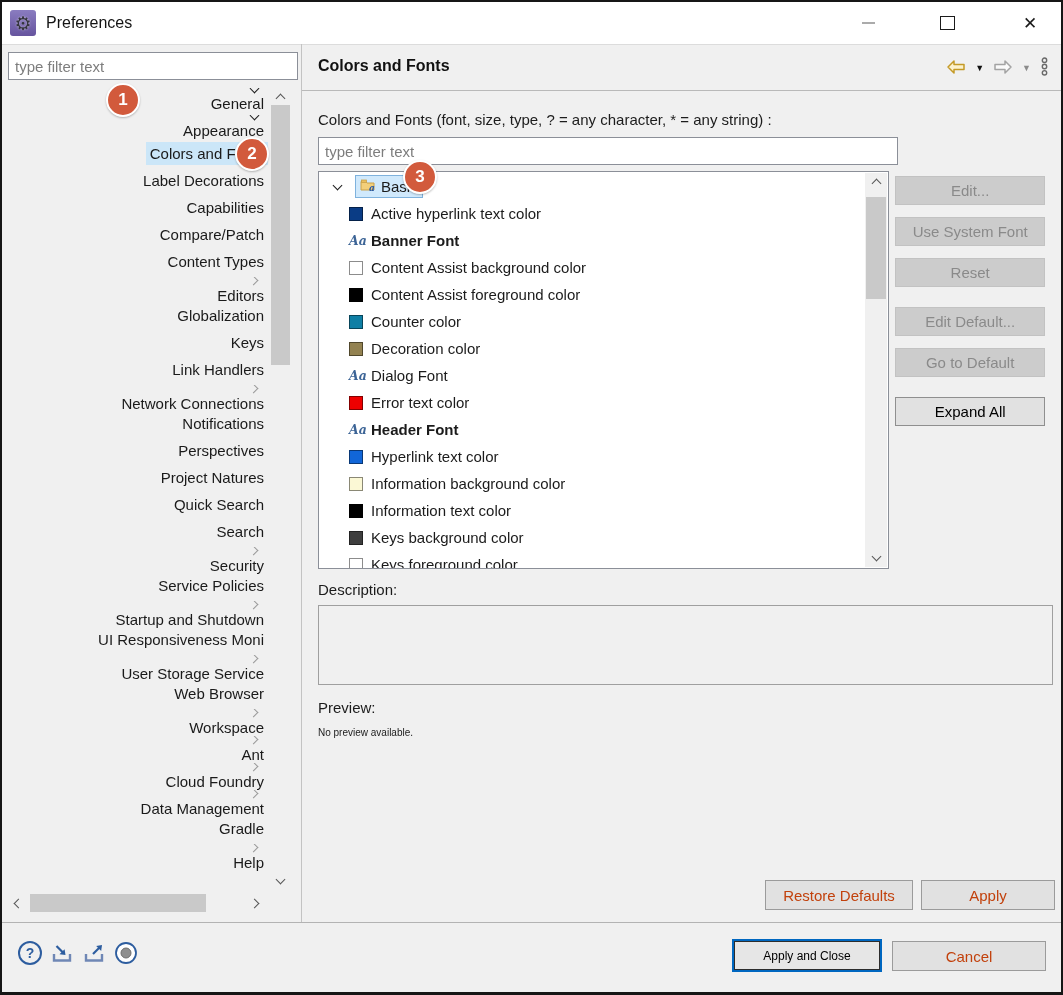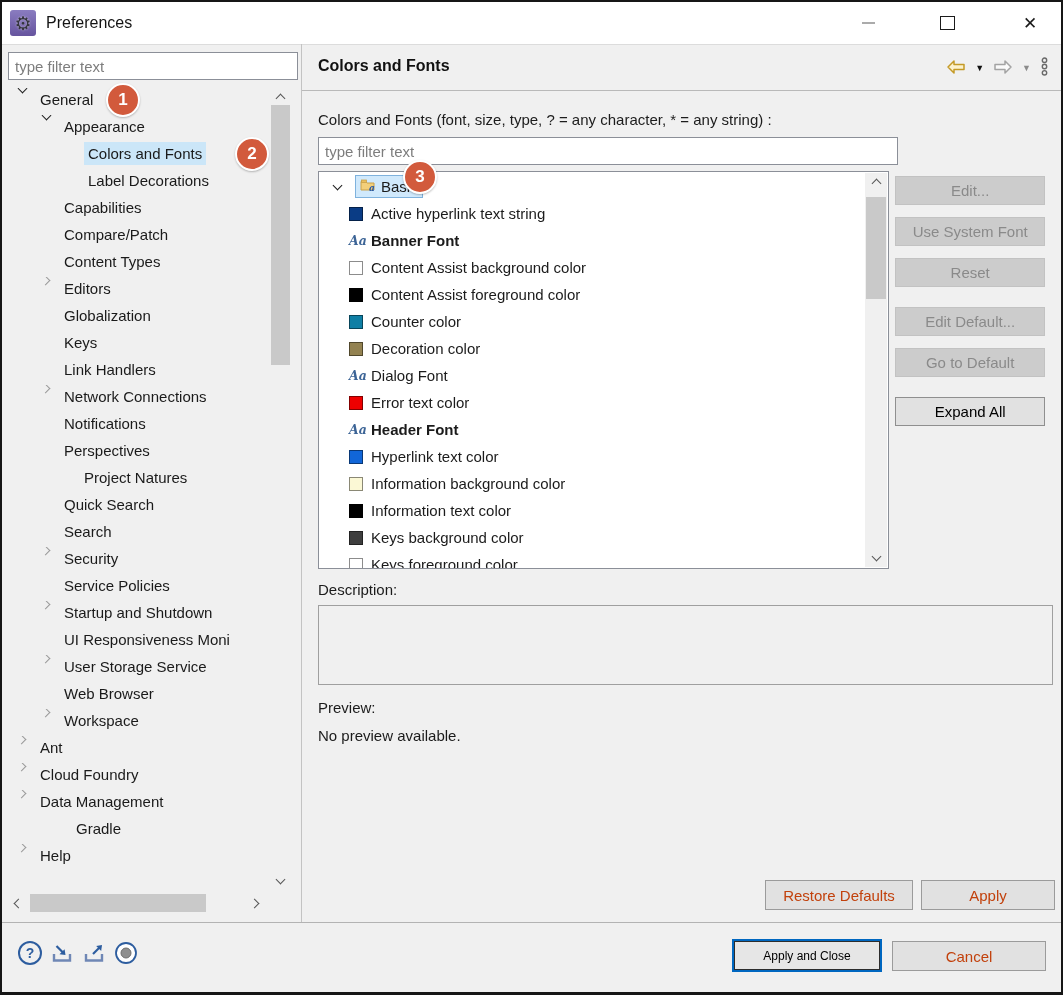--- a/index.html
+++ b/index.html
@@ -23,21 +23,21 @@
   .ctrl-max .box{width:13px;height:12px;border:1.5px solid #1b1b1b;}
   .ctrl-close{left:1006px;font-size:17px;color:#1b1b1b;}
 
   .under-title-line{position:absolute;left:2px;right:2px;top:44px;height:1px;background:#dcdcdc;}
 
   
   .filter-left{position:absolute;left:8px;top:52px;width:276px;height:26px;border:1px solid #8b8f98;
     background:#fff;font-family:"Liberation Sans",sans-serif;font-size:15px;padding:0 6px;color:#222;}
   .filter-left::placeholder{color:#7d7d7d;}
   .tree{position:absolute;left:2px;top:88px;width:292px;height:802px;overflow:hidden;}
-  .trow{height:27px;display:flex;align-items:flex-start;margin-right:26px;white-space:nowrap;overflow:hidden;}
+  .trow{height:27px;display:flex;align-items:flex-end;margin-right:26px;white-space:nowrap;overflow:hidden;flex-direction:column;}
   .chevbox{width:16px;min-width:16px;margin-right:6px;display:inline-flex;align-items:center;justify-content:center;}
   .tlabel{font-size:15px;color:#1a1a1a;padding:3px 4px;}
   .tlabel.sel{background:#cbe6f8;}
   .chev{display:inline-block;width:6px;height:6px;border-right:1.6px solid #1c1c1c;border-bottom:1.6px solid #1c1c1c;}
   .chev.down{transform:rotate(45deg);margin-top:-3px;}
   .chev.right{transform:rotate(-45deg);border-color:#9a9a9a;margin-left:-2px;}
   .chev.up{transform:rotate(-135deg);margin-top:3px;}
   .chev.left{transform:rotate(135deg);margin-right:-2px;}
   .chev.sb{border-color:#565656;border-width:1.8px;width:6px;height:6px;}
 
@@ -80,21 +80,21 @@
   .sidecol{width:152px;margin-left:6px;padding-top:5px;display:flex;flex-direction:column;}
   .sbtn{height:29px;font-family:"Liberation Sans",sans-serif;font-size:15px;margin-top:12px;
     background:#e1e1e1;border:1px solid #8f8f8f;color:#000;}
   .sbtn:first-child{margin-top:0;}
   .sbtn.gap{margin-top:20px;}
   .sbtn.disabled{background:#cccccc;border-color:#c2c2c2;color:#8a8a8a;}
 
   .desc-label{font-size:15px;margin-top:12px;}
   .desc-box{margin-top:7px;width:733px;height:78px;border:1px solid #9f9f9f;}
   .prev-label{font-size:15px;margin-top:14px;}
-  .prev-text{font-size:15px;margin-top:11px;}
+  .prev-text{font-size:10px;margin-top:11px;}
 
   .restore-row{position:absolute;right:6px;bottom:12px;display:flex;gap:8px;}
   .wbtn{height:30px;font-family:"Liberation Sans",sans-serif;font-size:15px;background:#e1e1e1;
     border:1px solid #9b9b9b;color:#c2410c;padding:0 12px;}
   .btn-restore{min-width:148px;}
   .btn-apply{min-width:134px;}
 
   
   .bottom-sep{position:absolute;left:0;right:0;top:922px;height:1px;background:#b3b3b3;}
   .footer-icons{position:absolute;left:18px;top:941px;display:flex;gap:8px;align-items:center;}
@@ -342,21 +342,21 @@
                     <rect x="1.5" y="2" width="5" height="2.5" fill="#e9bf5e" stroke="#caa14a" stroke-width="0.8"></rect>
                     <text x="9" y="13" font-family="DejaVu Serif, serif" font-style="italic" font-weight="bold" font-size="9" fill="#2458a8">a</text>
                   </svg>
               </span>
               <span class="cname">Basic</span>
             </span>
           </div>
           <div id="fontlist-rows">
               <div class="lrow">
                 <span class="swatch" style="background: rgb(10, 60, 133);"></span>
-                <span>Active hyperlink text string</span>
+                <span>Active hyperlink text color</span>
               </div>
               <div class="lrow">
                 <span class="aa">Aa</span>
                 <span class="bold">Banner Font</span>
               </div>
               <div class="lrow">
                 <span class="swatch" style="background: rgb(255, 255, 255);"></span>
                 <span>Content Assist background color</span>
               </div>
               <div class="lrow">

